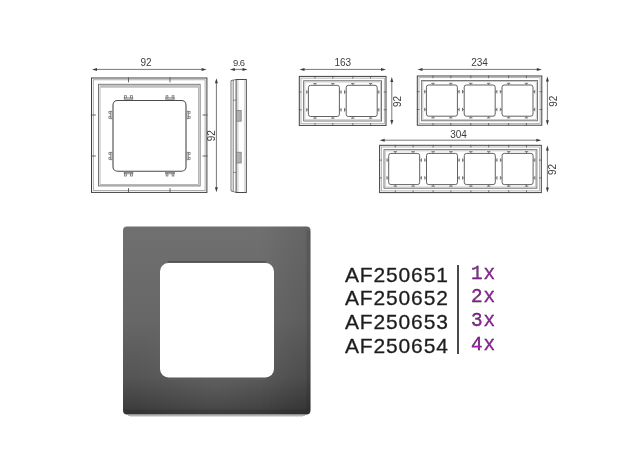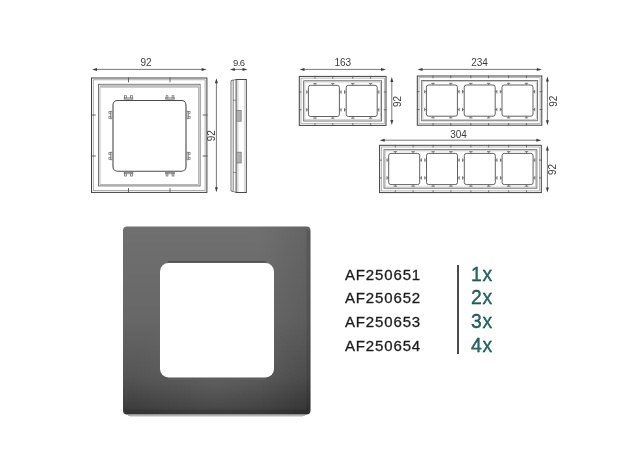--- a/index.html
+++ b/index.html
@@ -1,16 +1,16 @@
 <!DOCTYPE html>
 <html><head><meta charset="utf-8"><style>
 html,body{margin:0;padding:0;background:#fff;width:624px;height:460px;overflow:hidden;}
 body{font-family:"Liberation Sans",sans-serif;position:relative;}
-.codes{position:absolute;left:345px;top:262.7px;font-size:15px;font-weight:normal;-webkit-text-stroke:0.3px #1d1d1d;color:#1d1d1d;line-height:23.7px;letter-spacing:0.85px;}
-.qty{position:absolute;left:471px;top:262.7px;font-size:19.3px;font-weight:normal;-webkit-text-stroke:0.3px #1d1d1d;color:#0f766e;line-height:23.7px;letter-spacing:0.85px;}
+.codes{position:absolute;left:345px;top:262.7px;font-size:21px;font-weight:normal;-webkit-text-stroke:0.3px #1d1d1d;color:#1d1d1d;line-height:23.7px;letter-spacing:0.85px;}
+.qty{position:absolute;left:471px;top:262.7px;font-size:19.3px;font-weight:normal;-webkit-text-stroke:0.3px #1d1d1d;color:#a21caf;line-height:23.7px;letter-spacing:0.85px;font-family:Liberation Mono, monospace;}
 .vdiv{position:absolute;left:457px;top:265px;width:1.5px;height:89px;background:#4a4a4a;}
 </style></head><body>
 <svg width="624" height="460" viewBox="0 0 624 460" xmlns="http://www.w3.org/2000/svg" style="position:absolute;left:0;top:0">
 
 <g>
 <rect x="91.5" y="78.0" width="115.4" height="114.4" fill="none" stroke="#3f3f3f" stroke-width="1.0"></rect>
 <rect x="93.3" y="79.8" width="111.8" height="110.8" fill="none" stroke="#999" stroke-width="0.8"></rect>
 <line x1="128.5" y1="77.4" x2="128.5" y2="82.3" stroke="#555" stroke-width="0.9"></line>
 <line x1="128.5" y1="188.1" x2="128.5" y2="193.0" stroke="#555" stroke-width="0.9"></line>
 <line x1="170.0" y1="77.4" x2="170.0" y2="82.3" stroke="#555" stroke-width="0.9"></line>

